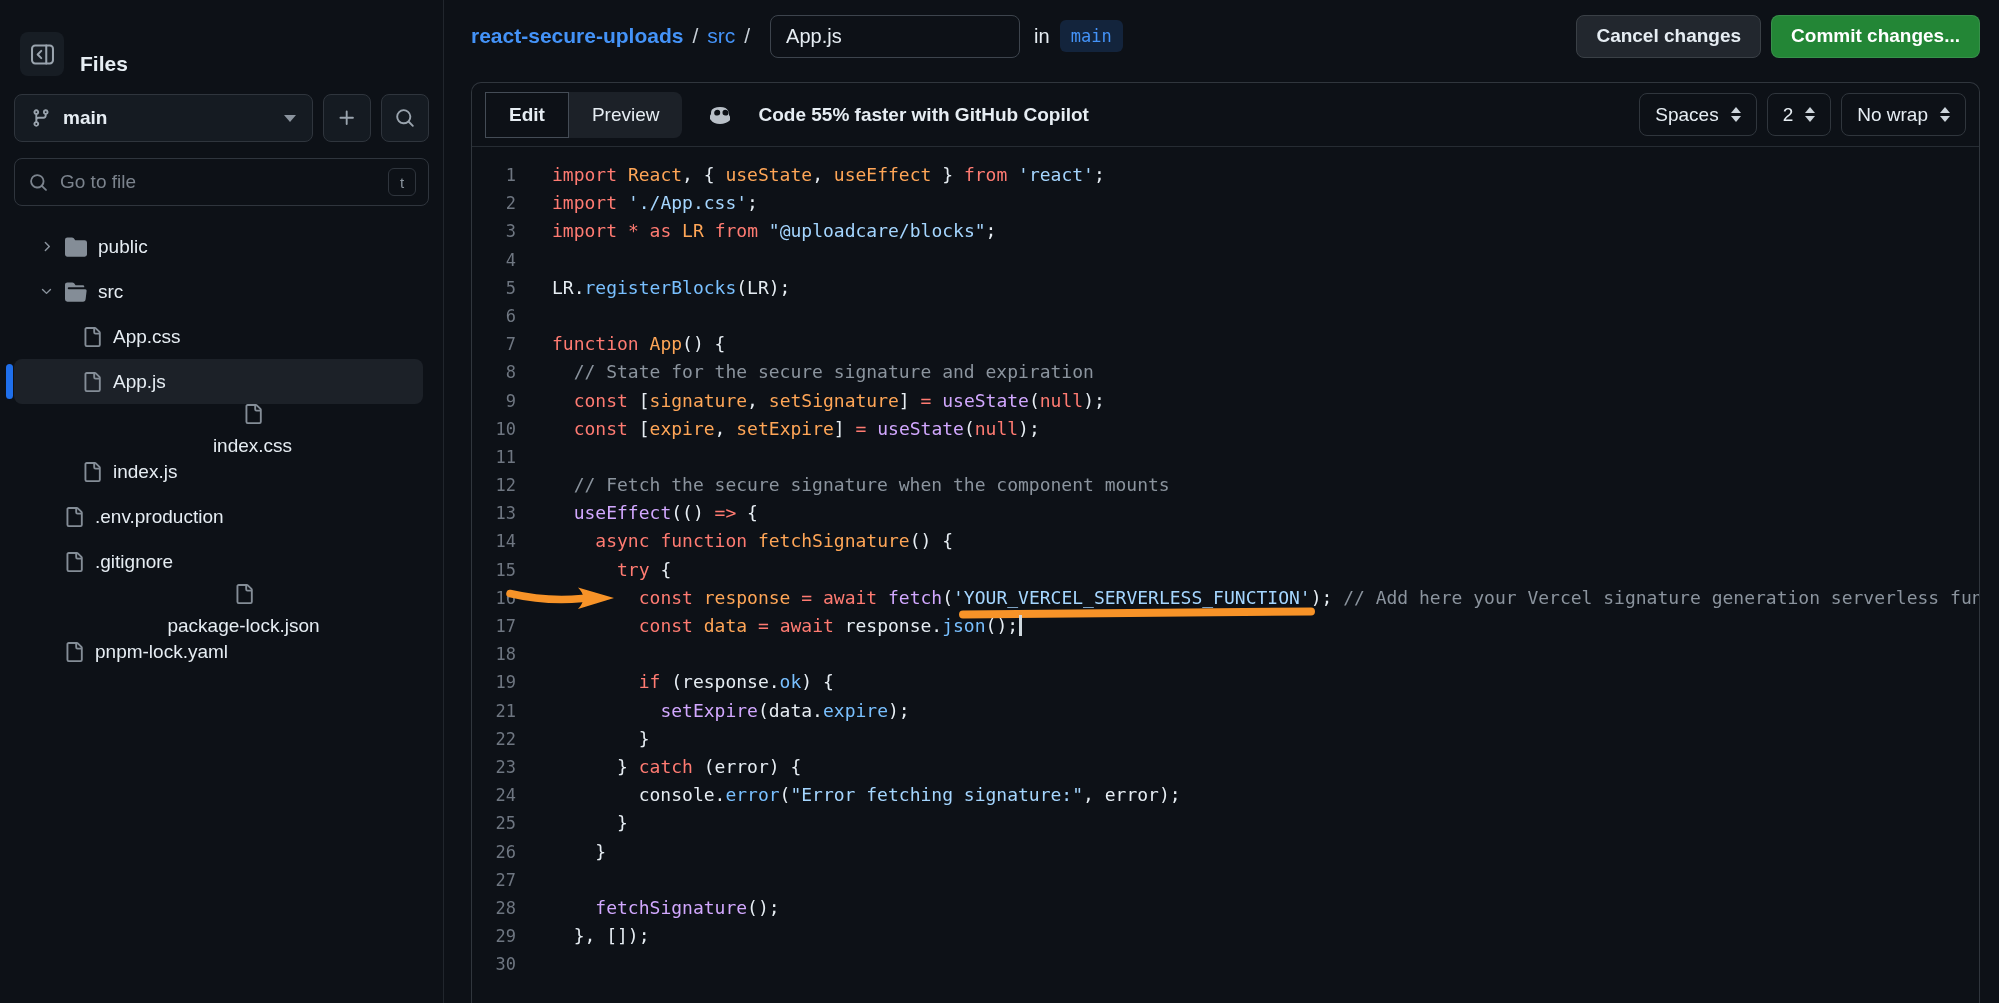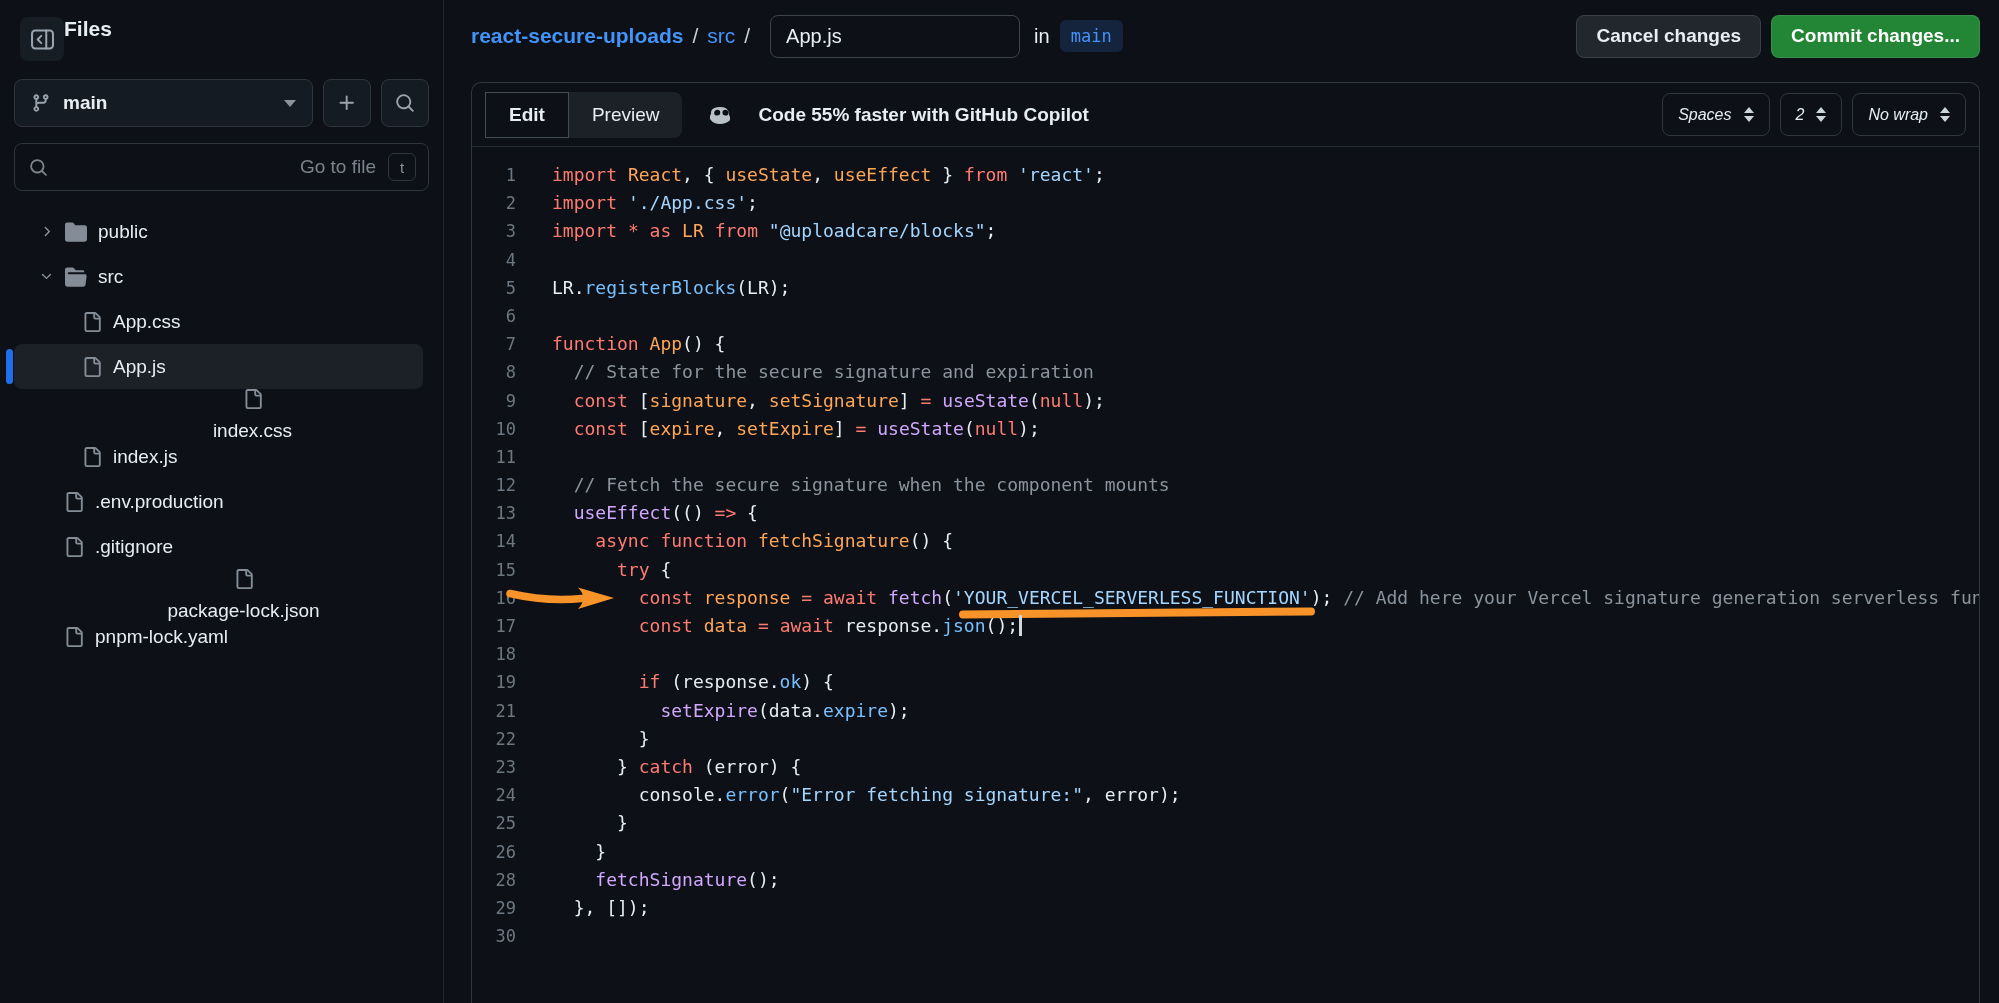--- a/index.html
+++ b/index.html
@@ -2,31 +2,31 @@
 <html><head>
 <meta charset="utf-8">
 <style>
   * { margin:0; padding:0; box-sizing:border-box; }
   html,body { background:#010409; }
   body { width:1999px; height:1003px; overflow:hidden; font-family:"Liberation Sans", sans-serif; }
   .app { position:relative; width:1999px; height:1003px; background:#0d1117; color:#e6edf3; display:flex; }
 
   
   .sidebar { width:444px; flex:none; height:100%; border-right:1px solid #21262d; padding:0 14px; position:relative; }
-  .sb-head { display:flex; align-items:flex-start; gap:0; padding:17px 6px 14px 6px; }
+  .sb-head { display:flex; align-items:flex-end; gap:16px; padding:32px 6px 14px 6px; }
   .icon-btn { width:44px; height:44px; border:none; border-radius:8px; background:#171d24; display:flex; align-items:center; justify-content:center; cursor:pointer; }
   .sb-title { font-size:21px; font-weight:700; color:#e6edf3; }
   .sb-controls { display:flex; gap:10px; margin-top:4px; }
   .branch-btn { flex:1; height:48px; display:flex; align-items:center; gap:12px; padding:0 16px; background:#151b22; border:1px solid #2f353d; border-radius:8px; cursor:pointer; color:#e6edf3; }
   .branch-name { font-size:19px; font-weight:600; color:#e6edf3; }
   .branch-btn .grow { flex:1; }
   .sq-btn { width:48px; height:48px; flex:none; background:#151b22; border:1px solid #2f353d; border-radius:8px; display:flex; align-items:center; justify-content:center; cursor:pointer; }
   .tri-down { width:0; height:0; border-left:6px solid transparent; border-right:6px solid transparent; border-top:7px solid #8b949e; }
   .goto { margin:16px 0 0 0; height:48px; border:1px solid #2f353d; border-radius:8px; display:flex; align-items:center; gap:12px; padding:0 12px 0 14px; }
-  .goto input { flex:1; background:transparent; border:none; outline:none; color:#a3a3a3; font-size:19px; font-family:"Liberation Sans",sans-serif;text-align:right; }
+  .goto input { flex:1; background:transparent; border:none; outline:none; color:#a3a3a3; font-size:19px; font-family:"Liberation Sans",sans-serif; }
   .goto input::placeholder { color:#7b838d; }
   .kbd { width:28px; height:28px; border:1px solid #2f353d; border-radius:6px; color:#8b949e; font-size:15px; display:flex; align-items:center; justify-content:center; }
   .tree { margin-top:18px; }
   .tree-row { height:45px; display:flex; align-items:center; gap:11px; font-size:19px; color:#e6edf3; cursor:pointer; position:relative; border-radius:8px; margin:0 6px 0 0; }
   .tree-row.selected { background:#1c2128; }
   .selbar { position:absolute; left:-8px; top:5px; width:7px; height:35px; border-radius:4px; background:#1f6feb; }
   .ticon { display:flex; align-items:center; justify-content:center; flex:none; }
   .chev { width:16px; }
   .tlabel { white-space:nowrap; }
 
@@ -44,21 +44,21 @@
   .btn.default { background:#22272e; color:#e6edf3; border:1px solid #3a4046; margin-right:10px; }
   .btn.primary { background:#238636; color:#ffffff; border:1px solid rgba(240,246,252,0.1); }
 
   
   .editor-frame { margin:0 19px 0 27px; flex:1; border:1px solid #30363d; border-bottom:none; border-radius:10px 10px 0 0; overflow:hidden; background:#0d1117; display:flex; flex-direction:column; }
   .ed-toolbar { height:64px; flex:none; border-bottom:1px solid #262c33; display:flex; align-items:center; padding:0 13px; }
   .seg { background:#1c2128; border-radius:8px; display:flex; padding:0; }
   .tab { height:46px; padding:0 23px; border:none; background:transparent; color:#e6edf3; font-size:19px; border-radius:0; cursor:pointer; font-family:"Liberation Sans",sans-serif; }
   .tab.active { background:#0d1117; border:1px solid #444c56; font-weight:700; }
   .copilot { display:flex; align-items:center; gap:26px; margin-left:26px; color:#e6edf3; font-size:19px; font-weight:600; }
-  .select { height:43px; border:1px solid #30363d; background:transparent; border-radius:8px; color:#e6edf3; font-size:16px; display:flex; align-items:center; justify-content:flex-end; gap:12px; padding:0 15px; margin-left:10px; cursor:pointer; font-family:"Liberation Sans",sans-serif;font-style:italic; }
+  .select { height:43px; border:1px solid #30363d; background:transparent; border-radius:8px; color:#e6edf3; font-size:19px; display:flex; align-items:center; justify-content:flex-end; gap:12px; padding:0 15px; margin-left:10px; cursor:pointer; font-family:"Liberation Sans",sans-serif; }
   .updown { display:flex; flex-direction:column; gap:3px; align-items:center; }
   .tu { width:0; height:0; border-left:5px solid transparent; border-right:5px solid transparent; border-bottom:6px solid #cdd5dc; }
   .td { width:0; height:0; border-left:5px solid transparent; border-right:5px solid transparent; border-top:6px solid #cdd5dc; }
 
   
   .code { flex:1; padding-top:14px; overflow:hidden; position:relative; }
   .cl { display:flex; height:28.2px; position:relative; }
   .ln { width:44px; flex:none; text-align:right; color:#6e7681; font-family:"DejaVu Sans Mono",monospace; font-size:17px; line-height:28.2px; }
   .ct { margin-left:36px; white-space:pre; font-family:"DejaVu Sans Mono",monospace; font-size:18px; line-height:28.2px; color:#e6edf3; }
   .tk-kw { color:#ff7b72; } .tk-ent { color:#ffa657; } .tk-fn { color:#d2a8ff; }
@@ -374,20 +374,24 @@
           </div>
           <div class="cl">
             <span class="ln">25</span>
             <span class="ct"><span class="tk-pl">      }</span></span>
           </div>
           <div class="cl">
             <span class="ln">26</span>
             <span class="ct"><span class="tk-pl">    }</span></span>
           </div>
           <div class="cl">
+            <span class="ln">27</span>
+            <span class="ct"></span>
+          </div>
+          <div class="cl">
             <span class="ln">28</span>
             <span class="ct"><span class="tk-pl">    </span><span class="tk-fn">fetchSignature</span><span class="tk-pl">();</span></span>
           </div>
           <div class="cl">
             <span class="ln">29</span>
             <span class="ct"><span class="tk-pl">  }, []);</span></span>
           </div>
           <div class="cl">
             <span class="ln">30</span>
             <span class="ct"></span>

